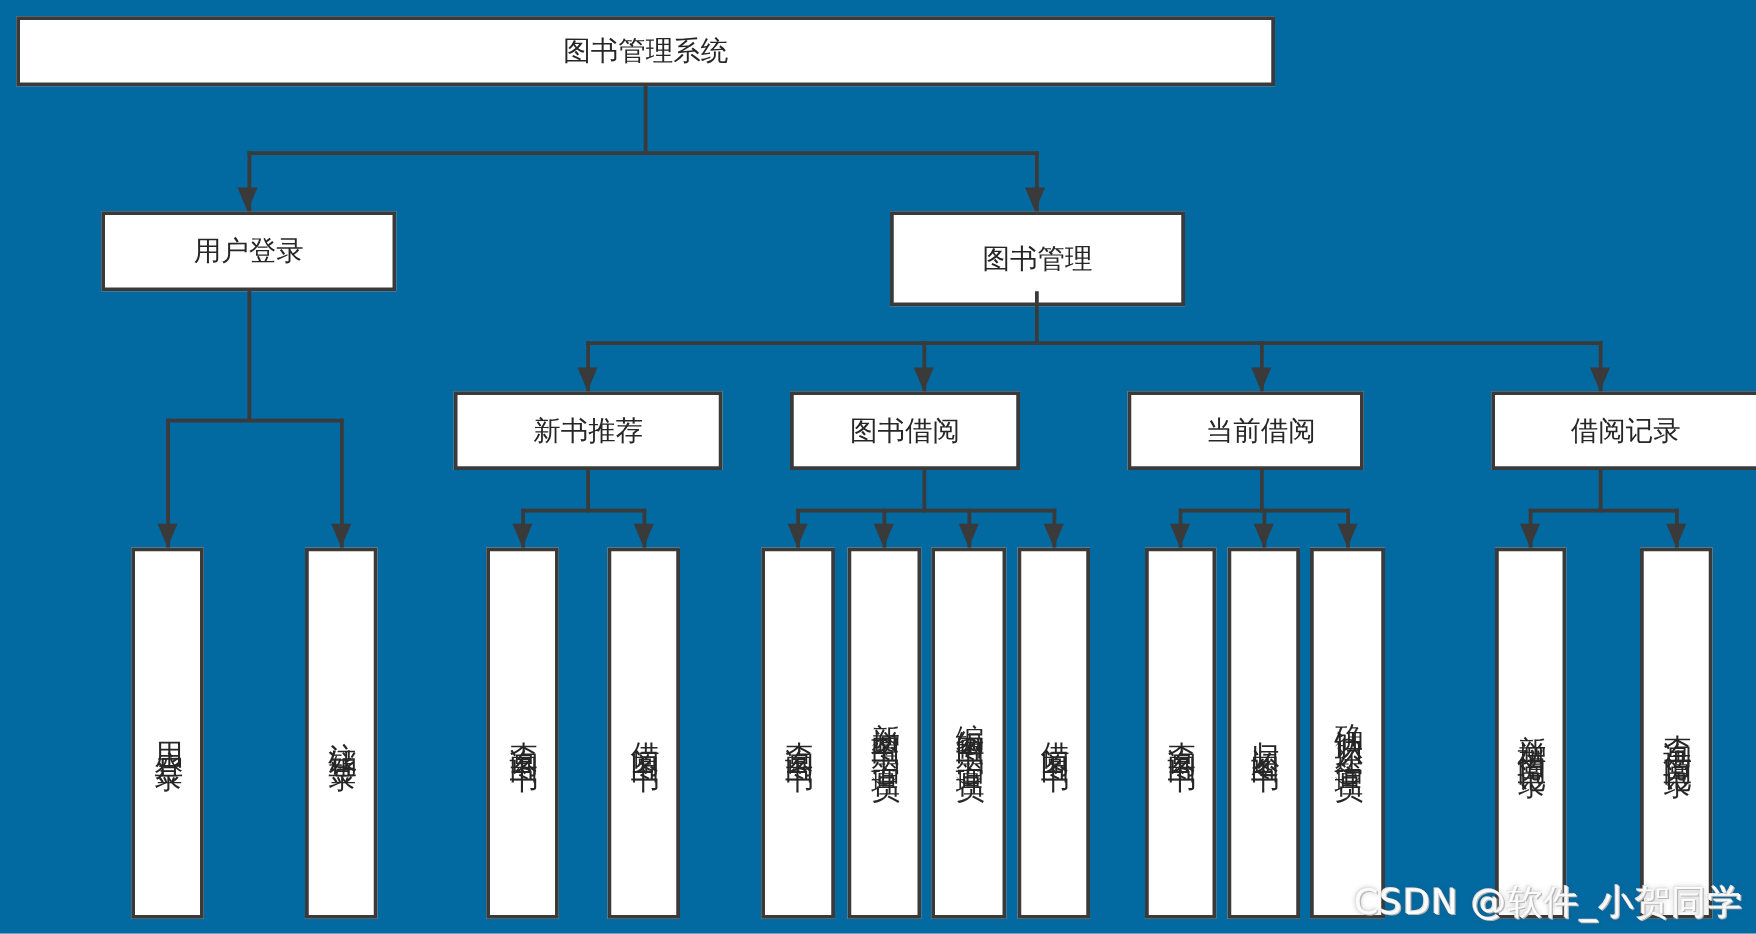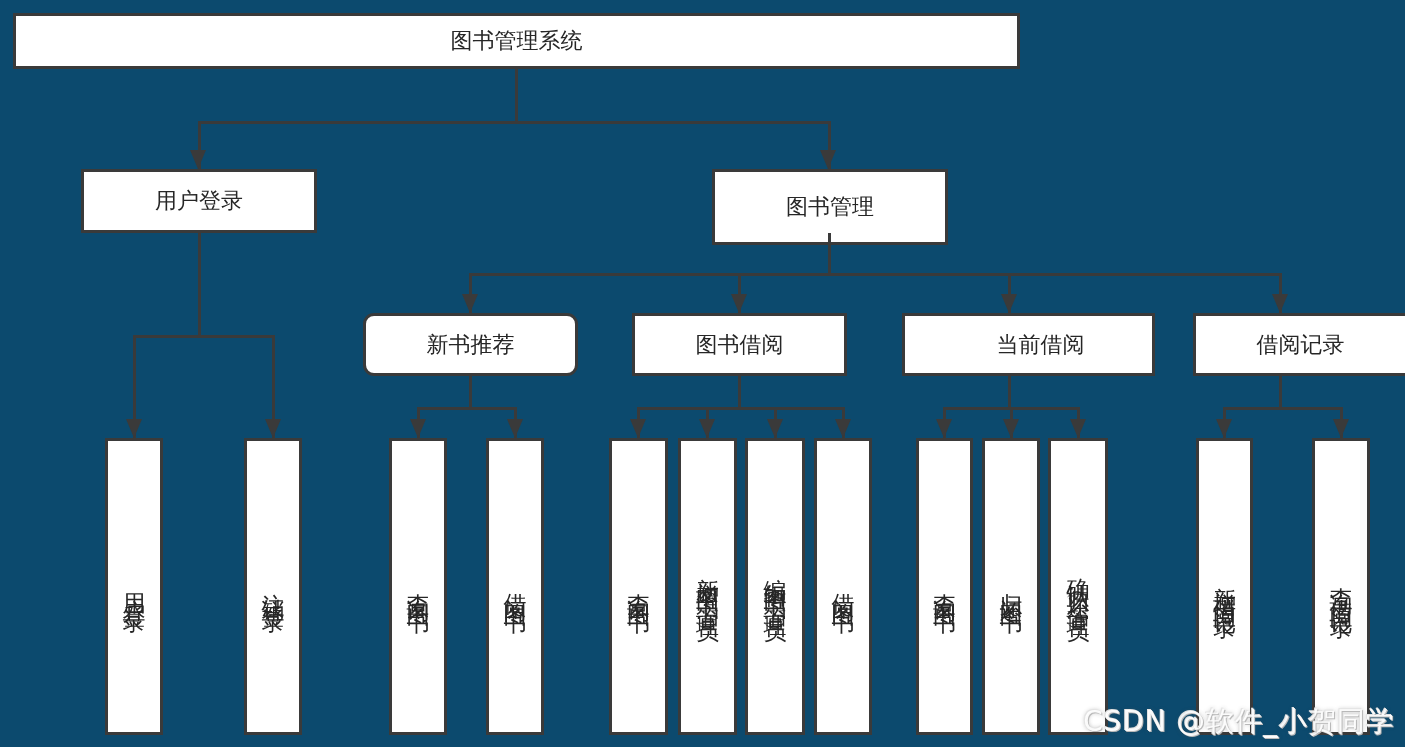--- a/index.html
+++ b/index.html
@@ -1,19 +1,19 @@
 <!DOCTYPE html>
 <html><head>
 <meta charset="utf-8">
 <style>
   html,body{margin:0;padding:0;background:#ffffff;}
   .canvas{
     position:relative;
     width:1405px;height:747px;
-    background:#0c4a6e;
+    background:#0369a1;
     font-family:"DejaVu Sans","Liberation Sans",sans-serif;
     color:#262626;
     overflow:hidden;
   }
   .box{
     position:absolute;
     box-sizing:border-box;
     border:3px solid #3a3a3a;
     background:#ffffff;
     display:flex;
@@ -57,29 +57,29 @@
   </div>
 
   <div class="box" style="left:81px;top:169px;width:236px;height:64px;">
     <span>用户登录</span>
   </div>
 
   <div class="box" style="left:712px;top:169px;width:236px;height:76px;">
     <span>图书管理</span>
   </div>
 
-  <div class="box" style="left:363px;top:313px;width:215px;height:63px;border-radius:11px;">
+  <div class="box" style="left:363px;top:313px;width:215px;height:63px;">
     <span>新书推荐</span>
   </div>
 
-  <div class="box" style="left:632px;top:313px;width:215px;height:63px;justify-content:center;">
+  <div class="box" style="left:632px;top:313px;width:184px;height:63px;justify-content:center;">
     <span>图书借阅</span>
   </div>
 
-  <div class="box" style="left:902px;top:313px;width:253px;height:63px;padding-left:24px;">
+  <div class="box" style="left:902px;top:313px;width:189px;height:63px;padding-left:24px;">
     <span>当前借阅</span>
   </div>
 
   <div class="box" style="left:1173px;top:313px;width:215px;height:63px;margin-left:20px;">
     <span>借阅记录</span>
   </div>
 
   <div class="box leaf" style="left:105px;top:438px;width:58px;height:297px;">
     <span>用户登录</span>
   </div>

